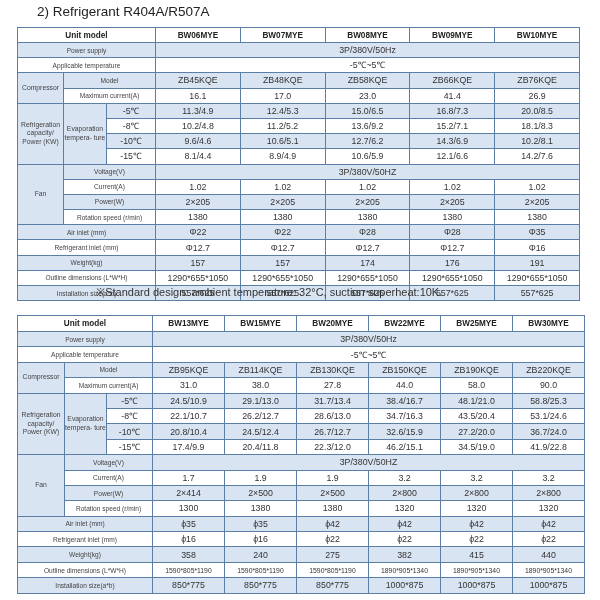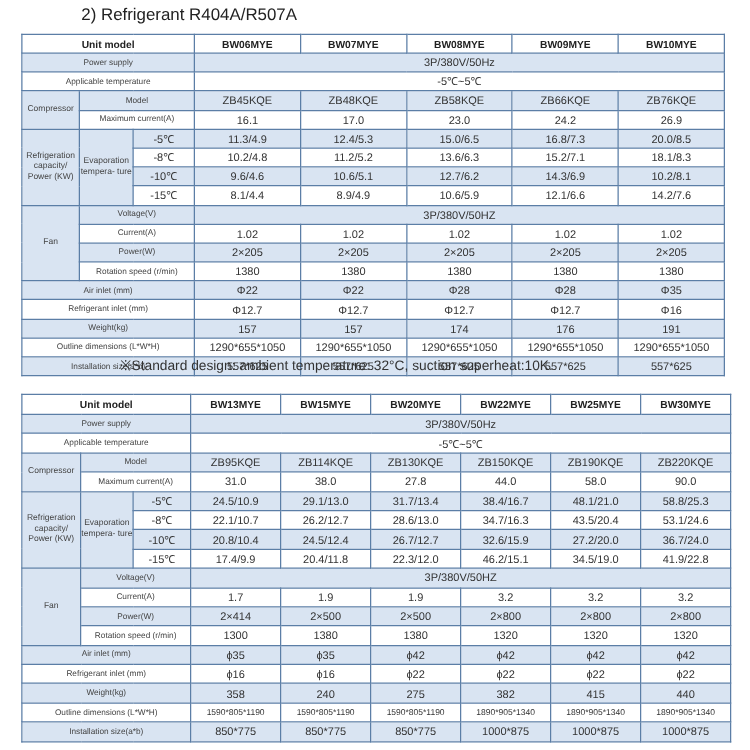--- a/index.html
+++ b/index.html
@@ -1,17 +1,17 @@
 <!DOCTYPE html>
 <html><head>
 <meta charset="utf-8">
 <style>
   html, body { margin:0; padding:0; background:#ffffff; }
   body { width:600px; height:600px; position:relative; overflow:hidden; font-family:"Liberation Sans", sans-serif; color:#2a2a2a; }
-  .heading { position:absolute; left:37px; top:4px; font-size:13.5px; color:#222;margin-left:28px; }
+  .heading { position:absolute; left:37px; top:4px; font-size:13.5px; color:#222; }
   .note { position:absolute; left:96px; top:284px; font-size:11px; color:#333; }
   table { position:absolute; border-collapse:collapse; table-layout:fixed; }
   td { border:1px solid #5b7ea6; text-align:center; padding:0; white-space:nowrap; overflow:hidden; }
   tr.b td { background:#d9e4f2; }
   tr.w td { background:#ffffff; }
   td.lbl { font-size:6.6px; color:#444; }
   td.lbl.big { font-size:8.2px; font-weight:bold; color:#222; }
   td.grp { background:#d9e4f2 !important; font-size:6.8px; color:#444; white-space:normal; line-height:1.25; }
   td.val { font-size:8.8px; color:#333; }
   td.val.hdr { font-weight:bold; font-size:8.2px; color:#222;margin-top:40px; }
@@ -60,38 +60,38 @@
         <td class="val">ZB48KQE</td>
         <td class="val">ZB58KQE</td>
         <td class="val">ZB66KQE</td>
         <td class="val">ZB76KQE</td>
       </tr>
       <tr class="w">
         <td class="lbl" colspan="2">Maximum current(A)</td>
         <td class="val">16.1</td>
         <td class="val">17.0</td>
         <td class="val">23.0</td>
-        <td class="val">24.2</td>
+        <td class="val">41.4</td>
         <td class="val">26.9</td>
       </tr>
       <tr class="b">
         <td class="grp" rowspan="4">Refrigeration capacity/ Power (KW)</td>
         <td class="grp" rowspan="4">Evaporation tempera- ture</td>
         <td class="temp">-5℃</td>
         <td class="val">11.3/4.9</td>
         <td class="val">12.4/5.3</td>
         <td class="val">15.0/6.5</td>
         <td class="val">16.8/7.3</td>
         <td class="val">20.0/8.5</td>
       </tr>
       <tr class="w">
         <td class="temp">-8℃</td>
         <td class="val">10.2/4.8</td>
         <td class="val">11.2/5.2</td>
-        <td class="val">13.6/6.3</td>
+        <td class="val">13.6/9.2</td>
         <td class="val">15.2/7.1</td>
         <td class="val">18.1/8.3</td>
       </tr>
       <tr class="b">
         <td class="temp">-10℃</td>
         <td class="val">9.6/4.6</td>
         <td class="val">10.6/5.1</td>
         <td class="val">12.7/6.2</td>
         <td class="val">14.3/6.9</td>
         <td class="val">10.2/8.1</td>

